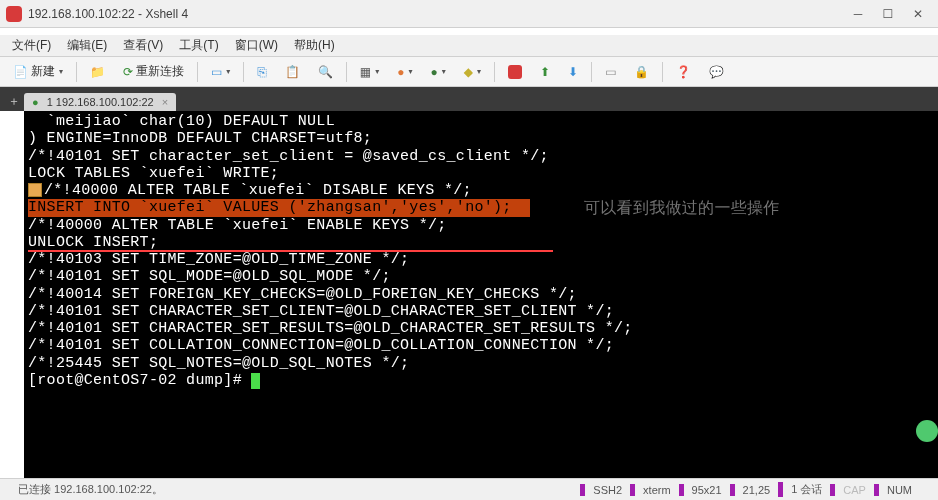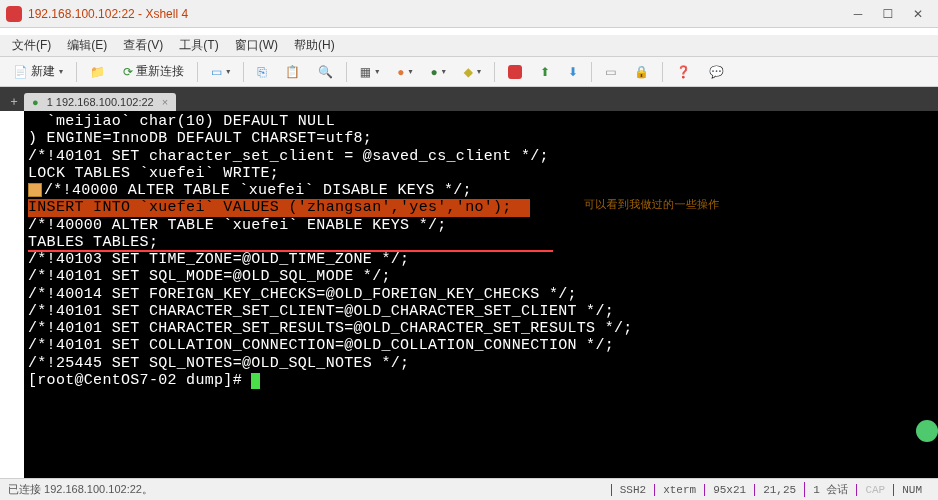--- a/index.html
+++ b/index.html
@@ -1,42 +1,42 @@
 <!DOCTYPE html>
 <html><head>
   <meta charset="utf-8">
   <style>
     * { box-sizing: border-box; margin: 0; padding: 0; }
     body { font-family: "Microsoft YaHei", SimSun, sans-serif; font-size: 12px; background: #fff; width: 938px; height: 500px; overflow: hidden; display: flex; flex-direction: column; }
     .titlebar { background: #f0f0f0; height: 28px; display: flex; align-items: center; padding: 0 6px; border-bottom: 1px solid #d0d0d0; }
     .app-icon { width: 16px; height: 16px; background: #d73a3a; border-radius: 4px; margin-right: 6px; }
-    .title-text { flex: 1; color: #c2410c; font-size: 12px; }
+    .title-text { flex: 1; color: #404040; font-size: 12px; }
     .win-controls { display: flex; gap: 2px; }
     .win-btn { width: 28px; height: 20px; display: flex; align-items: center; justify-content: center; color: #555; cursor: pointer; }
     .menubar { background: #f0f0f0; height: 22px; display: flex; align-items: center; padding: 0 4px; border-bottom: 1px solid #d0d0d0; margin-top: 7px; }
     .menu-item { padding: 0 8px; color: #333; cursor: pointer; }
     .toolbar { background: #f5f5f5; height: 30px; display: flex; align-items: center; padding: 0 6px; gap: 4px; border-bottom: 1px solid #d0d0d0; }
     .tool-btn { display: flex; align-items: center; gap: 3px; padding: 2px 6px; color: #333; cursor: pointer; border: 1px solid transparent; border-radius: 2px; height: 22px; }
     .tool-sep { width: 1px; height: 20px; background: #ccc; margin: 0 2px; }
     .tool-label { font-size: 12px; }
     .tool-dropdown { font-size: 8px; color: #555; margin-left: 1px; }
     .tabbar { background: #3a3a3a; height: 24px; display: flex; align-items: flex-end; padding: 0 4px; }
     .plus-tab { color: #ccc; width: 20px; height: 20px; display: flex; align-items: center; justify-content: center; cursor: pointer; }
     .tab { background: #d8d8d8; color: #333; padding: 3px 8px; border-radius: 3px 3px 0 0; display: flex; align-items: center; gap: 8px; font-size: 11px; }
     .tab-close { color: #888; cursor: pointer; }
     .terminal { flex: 1; background: #000; color: #fff; font-family: Consolas, "Courier New", monospace; font-size: 15px; line-height: 1.15; padding: 2px 4px; overflow: hidden; position: relative; letter-spacing: 0.3px; margin-left: 24px; }
     .term-line { white-space: pre; }
     .highlight-line { background: #c2410c; color: #000; display: inline-block; }
-    .annotation { color: #a16207; font-family: Liberation Mono, monospace; font-size: 11px; position: absolute; }
+    .annotation { color: #737373; font-family: Liberation Serif, serif; font-size: 16px; position: absolute; }
     .mark-box { display: inline-block; width: 14px; height: 14px; background: #e8a952; border: 1px solid #b0802a; vertical-align: middle; margin-right: 2px; }
     .red-underline { position: absolute; height: 2px; background: #ff4040; }
     .cursor-block { display: inline-block; width: 9px; height: 16px; background: #4ade4a; vertical-align: text-bottom; }
-    .statusbar { background: #f0f0f0; height: 22px; border-top: 1px solid #d0d0d0; display: flex; align-items: center; padding: 0 8px; font-size: 11px; color: #555; }
+    .statusbar { background: #f0f0f0; height: 22px; border-top: 1px solid #d0d0d0; display: flex; align-items: center; padding: 0 18px; font-size: 11px; color: #555; }
     .status-left { flex: 1; }
-    .status-seg { padding: 0 8px; border-left: 1px solid #a21caf; font-family: Liberation Mono, monospace; }
+    .status-seg { padding: 0 8px; border-left: 5px solid #a21caf; }
     .floating-dot { position: fixed; right: 0; top: 420px; width: 22px; height: 22px; background: #4fc96e; border-radius: 50%; box-shadow: 0 2px 6px rgba(0,0,0,0.3); }
     .xshell-icon { display: inline-block; width: 14px; height: 14px; background: #d73a3a; border-radius: 3px; vertical-align: middle; }
   </style>
 </head>
 <body>
 
 <div class="titlebar">
   <div class="app-icon"></div>
   <div class="title-text">192.168.100.102:22 - Xshell 4</div>
   <div class="win-controls">
@@ -140,21 +140,21 @@
   <div class="term-line">  `meijiao` char(10) DEFAULT NULL</div>
   <div class="term-line">) ENGINE=InnoDB DEFAULT CHARSET=utf8;</div>
   <div class="term-line">/*!40101 SET character_set_client = @saved_cs_client */;</div>
   <div class="term-line"></div>
   <div class="term-line"></div>
   <div class="term-line">LOCK TABLES `xuefei` WRITE;</div>
   <div class="term-line"><span class="mark-box"></span><span>/*!40000 ALTER TABLE `xuefei` DISABLE KEYS */;</span></div>
   <div class="term-line"><span class="highlight-line">INSERT INTO `xuefei` VALUES ('zhangsan','yes','no');  </span><span class="annotation" style="left:560px;">可以看到我做过的一些操作</span></div>
   <div class="red-underline" style="left:4px; top:139px; width:525px;"></div>
   <div class="term-line">/*!40000 ALTER TABLE `xuefei` ENABLE KEYS */;</div>
-  <div class="term-line">TABLES TABLES;</div>
+  <div class="term-line">UNLOCK INSERT;</div>
   <div class="term-line">/*!40103 SET TIME_ZONE=@OLD_TIME_ZONE */;</div>
   <div class="term-line"></div>
   <div class="term-line">/*!40101 SET SQL_MODE=@OLD_SQL_MODE */;</div>
   <div class="term-line">/*!40014 SET FOREIGN_KEY_CHECKS=@OLD_FOREIGN_KEY_CHECKS */;</div>
   <div class="term-line">/*!40101 SET CHARACTER_SET_CLIENT=@OLD_CHARACTER_SET_CLIENT */;</div>
   <div class="term-line">/*!40101 SET CHARACTER_SET_RESULTS=@OLD_CHARACTER_SET_RESULTS */;</div>
   <div class="term-line">/*!40101 SET COLLATION_CONNECTION=@OLD_COLLATION_CONNECTION */;</div>
   <div class="term-line">/*!25445 SET SQL_NOTES=@OLD_SQL_NOTES */;</div>
   <div class="term-line"></div>
   <div class="term-line"><span>[root@CentOS7-02 dump]# </span><span class="cursor-block"></span></div>

